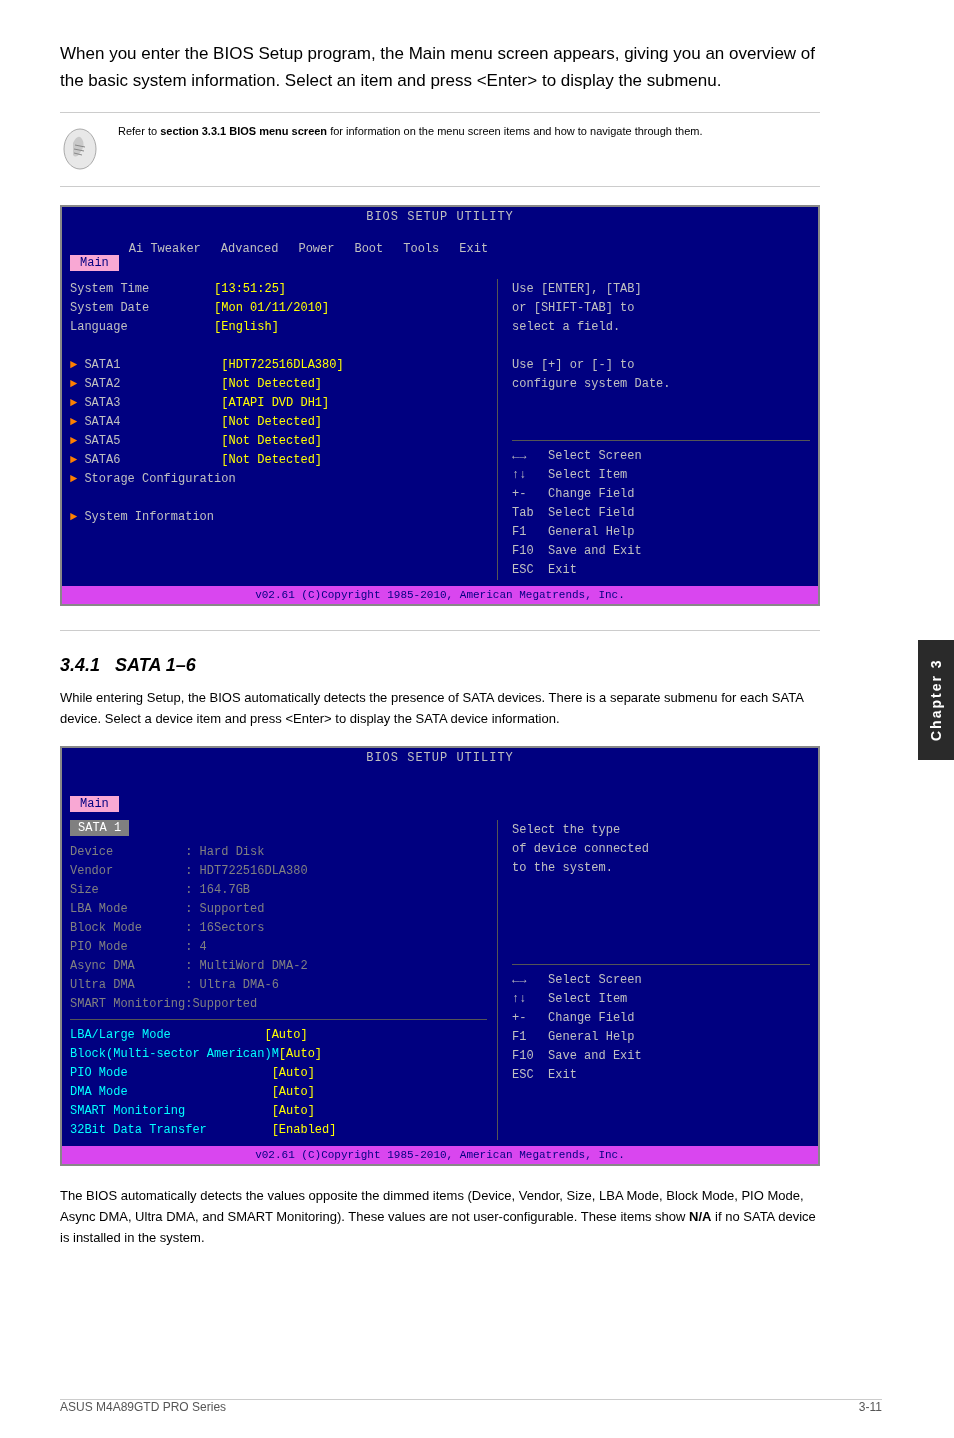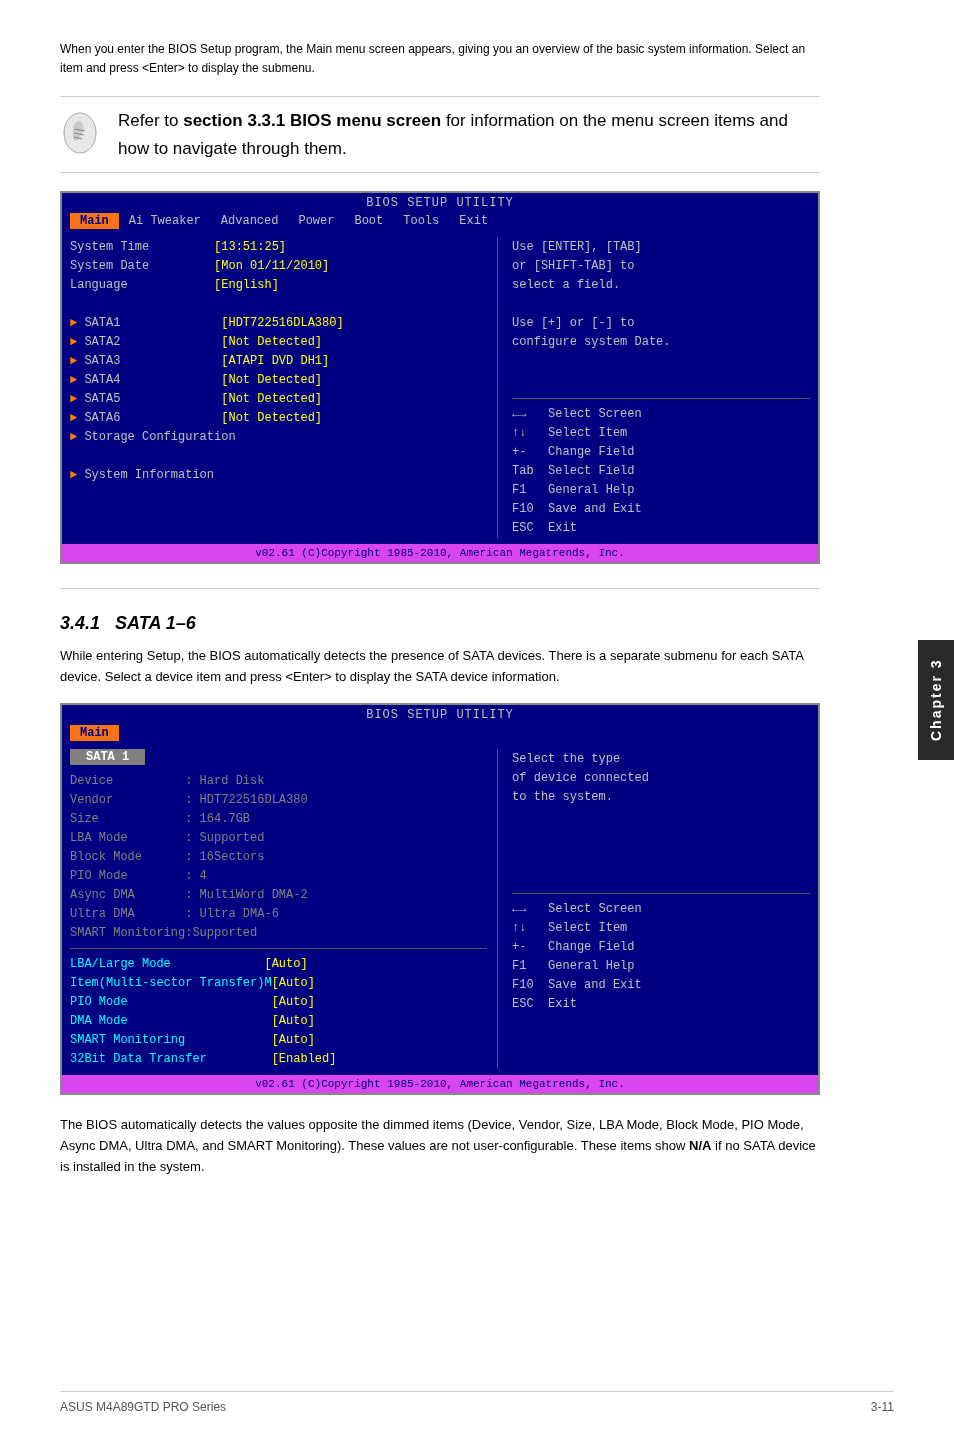--- a/index.html
+++ b/index.html
@@ -20,40 +20,40 @@
       font-size: 26px;
       font-weight: bold;
       margin-bottom: 14px;
       color: #000;
     }
     .section-title span {
       font-size: 26px;
       font-weight: bold;
     }
     .intro-text {
-      font-size: 12px;
+      font-size: 17px;
       line-height: 1.6;
       margin-bottom: 18px;
     }
     .note-box {
       display: flex;
       align-items: flex-start;
       border-top: 1px solid #ccc;
       border-bottom: 1px solid #ccc;
       padding: 10px 0;
       margin-bottom: 18px;
       gap: 14px;
     }
     .note-icon {
       width: 44px;
       flex-shrink: 0;
       margin-top: 2px;
     }
     .note-text {
-      font-size: 17px;
+      font-size: 11px;
       line-height: 1.6;
     }
     
     .bios-screen {
       font-family: 'Courier New', Courier, monospace;
       font-size: 12px;
       background: #000080;
       color: #c0c0c0;
       border: 2px solid #888;
       margin-bottom: 20px;
@@ -75,23 +75,24 @@
       padding: 2px 8px;
       gap: 0;
       align-items: center;
     }
     .bios-menu-item {
       padding: 1px 10px;
       font-size: 12px;
       color: #c0c0c0;
     }
     .bios-menu-item.selected {
-      background: #f97316;
+      background: #f9a8d4;
       color: #000080;
-      font-weight: bold;
+      font-weight: normal;
+      margin-top: 28px;
     }
     .bios-body {
       display: flex;
       background: #000080;
       color: #c0c0c0;
       padding: 6px 8px;
       gap: 10px;
       justify-content: space-between;
     }
     .bios-left {
@@ -160,27 +161,26 @@
       height: 120px;
       display: flex;
       align-items: center;
       justify-content: center;
     }
     
     .page-footer {
       position: absolute;
       bottom: 24px;
       left: 60px;
-      right: 60px;
+      right: 72px;
       display: flex;
       justify-content: space-between;
       font-size: 12px;
       color: #555;
       border-top: 1px solid #ccc;
-      padding-top: 8px;
     }
     .horizontal-rule {
       border: none;
       border-top: 1px solid #ccc;
       margin: 24px 0;
     }
   </style>
 </head>
 <body>
 
@@ -263,33 +263,33 @@
 
   <p class="subsection-text">While entering Setup, the BIOS automatically detects the presence of SATA devices. There is a separate submenu for each SATA device. Select a device item and press &lt;Enter&gt; to display the SATA device information.</p>
 
   <div class="bios-screen">
     <div class="bios-top-bar">BIOS SETUP UTILITY</div>
     <div class="bios-menu-bar">
       <div class="bios-menu-item selected">Main</div>
     </div>
     <div class="bios-body">
       <div class="bios-left">
-        <div style="display:inline-block; background:#808080; color:#fff; font-weight:bold; padding:1px 16px; margin-bottom:6px;">SATA 1</div>
+        <div style="display:inline-block; background:#808080; color:#fff; font-weight:normal; padding:1px 8px; margin-bottom:6px;">SATA 1</div>
         <div class="bios-row" style="color:#808080">Device&nbsp;&nbsp;&nbsp;&nbsp;&nbsp;&nbsp;&nbsp;&nbsp;&nbsp;&nbsp;: Hard Disk</div>
         <div class="bios-row" style="color:#808080">Vendor&nbsp;&nbsp;&nbsp;&nbsp;&nbsp;&nbsp;&nbsp;&nbsp;&nbsp;&nbsp;: HDT722516DLA380</div>
         <div class="bios-row" style="color:#808080">Size&nbsp;&nbsp;&nbsp;&nbsp;&nbsp;&nbsp;&nbsp;&nbsp;&nbsp;&nbsp;&nbsp;&nbsp;: 164.7GB</div>
         <div class="bios-row" style="color:#808080">LBA Mode&nbsp;&nbsp;&nbsp;&nbsp;&nbsp;&nbsp;&nbsp;&nbsp;: Supported</div>
         <div class="bios-row" style="color:#808080">Block Mode&nbsp;&nbsp;&nbsp;&nbsp;&nbsp;&nbsp;: 16Sectors</div>
         <div class="bios-row" style="color:#808080">PIO Mode&nbsp;&nbsp;&nbsp;&nbsp;&nbsp;&nbsp;&nbsp;&nbsp;: 4</div>
         <div class="bios-row" style="color:#808080">Async DMA&nbsp;&nbsp;&nbsp;&nbsp;&nbsp;&nbsp;&nbsp;: MultiWord DMA-2</div>
         <div class="bios-row" style="color:#808080">Ultra DMA&nbsp;&nbsp;&nbsp;&nbsp;&nbsp;&nbsp;&nbsp;: Ultra DMA-6</div>
         <div class="bios-row" style="color:#808080">SMART Monitoring:Supported</div>
         <div class="bios-separator"></div>
         <div class="bios-row"><span style="color:#00ffff">LBA/Large Mode</span>&nbsp;&nbsp;&nbsp;&nbsp;&nbsp;&nbsp;&nbsp;&nbsp;&nbsp;&nbsp;&nbsp;&nbsp;&nbsp;<span style="color:#ffff00">[Auto]</span></div>
-        <div class="bios-row"><span style="color:#00ffff">Item(Multi-sector Transfer)M</span><span style="color:#ffff00">[Auto]</span></div>
+        <div class="bios-row"><span style="color:#00ffff">Block(Multi-sector American)M</span><span style="color:#ffff00">[Auto]</span></div>
         <div class="bios-row"><span style="color:#00ffff">PIO Mode</span>&nbsp;&nbsp;&nbsp;&nbsp;&nbsp;&nbsp;&nbsp;&nbsp;&nbsp;&nbsp;&nbsp;&nbsp;&nbsp;&nbsp;&nbsp;&nbsp;&nbsp;&nbsp;&nbsp;&nbsp;<span style="color:#ffff00">[Auto]</span></div>
         <div class="bios-row"><span style="color:#00ffff">DMA Mode</span>&nbsp;&nbsp;&nbsp;&nbsp;&nbsp;&nbsp;&nbsp;&nbsp;&nbsp;&nbsp;&nbsp;&nbsp;&nbsp;&nbsp;&nbsp;&nbsp;&nbsp;&nbsp;&nbsp;&nbsp;<span style="color:#ffff00">[Auto]</span></div>
         <div class="bios-row"><span style="color:#00ffff">SMART Monitoring</span>&nbsp;&nbsp;&nbsp;&nbsp;&nbsp;&nbsp;&nbsp;&nbsp;&nbsp;&nbsp;&nbsp;&nbsp;<span style="color:#ffff00">[Auto]</span></div>
         <div class="bios-row"><span style="color:#00ffff">32Bit Data Transfer</span>&nbsp;&nbsp;&nbsp;&nbsp;&nbsp;&nbsp;&nbsp;&nbsp;&nbsp;<span style="color:#ffff00">[Enabled]</span></div>
       </div>
       <div class="bios-right">
         <div class="bios-help-text">
           <div class="bios-row">Select the type</div>
           <div class="bios-row">of device connected</div>
           <div class="bios-row">to the system.</div>

